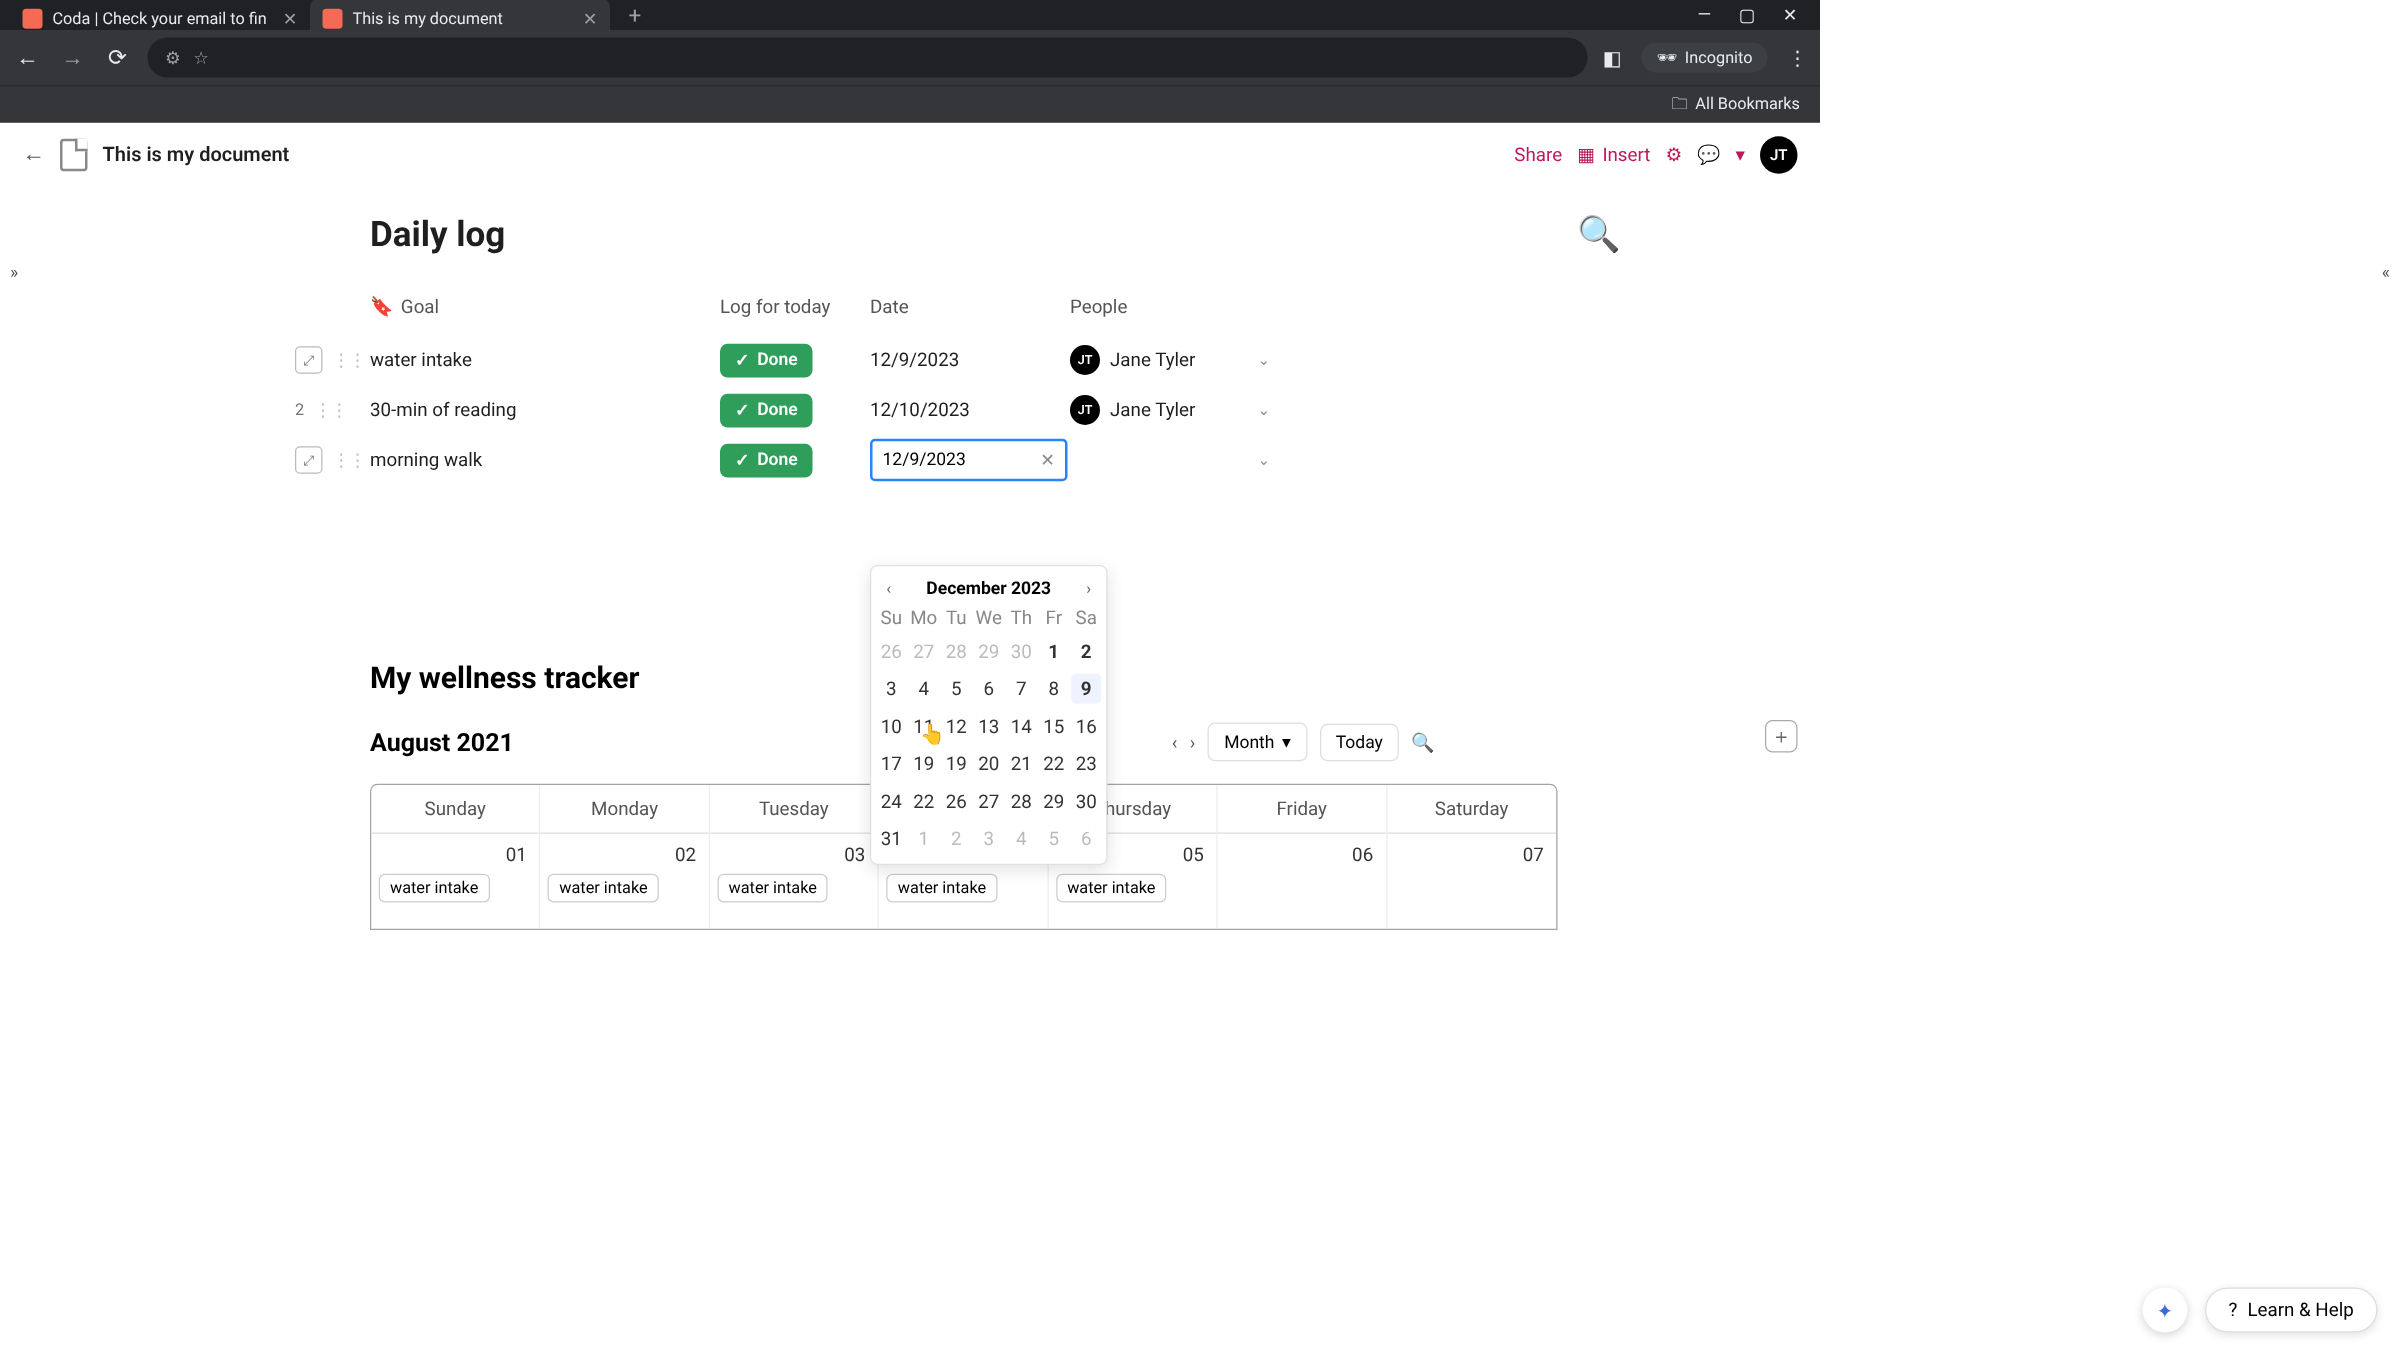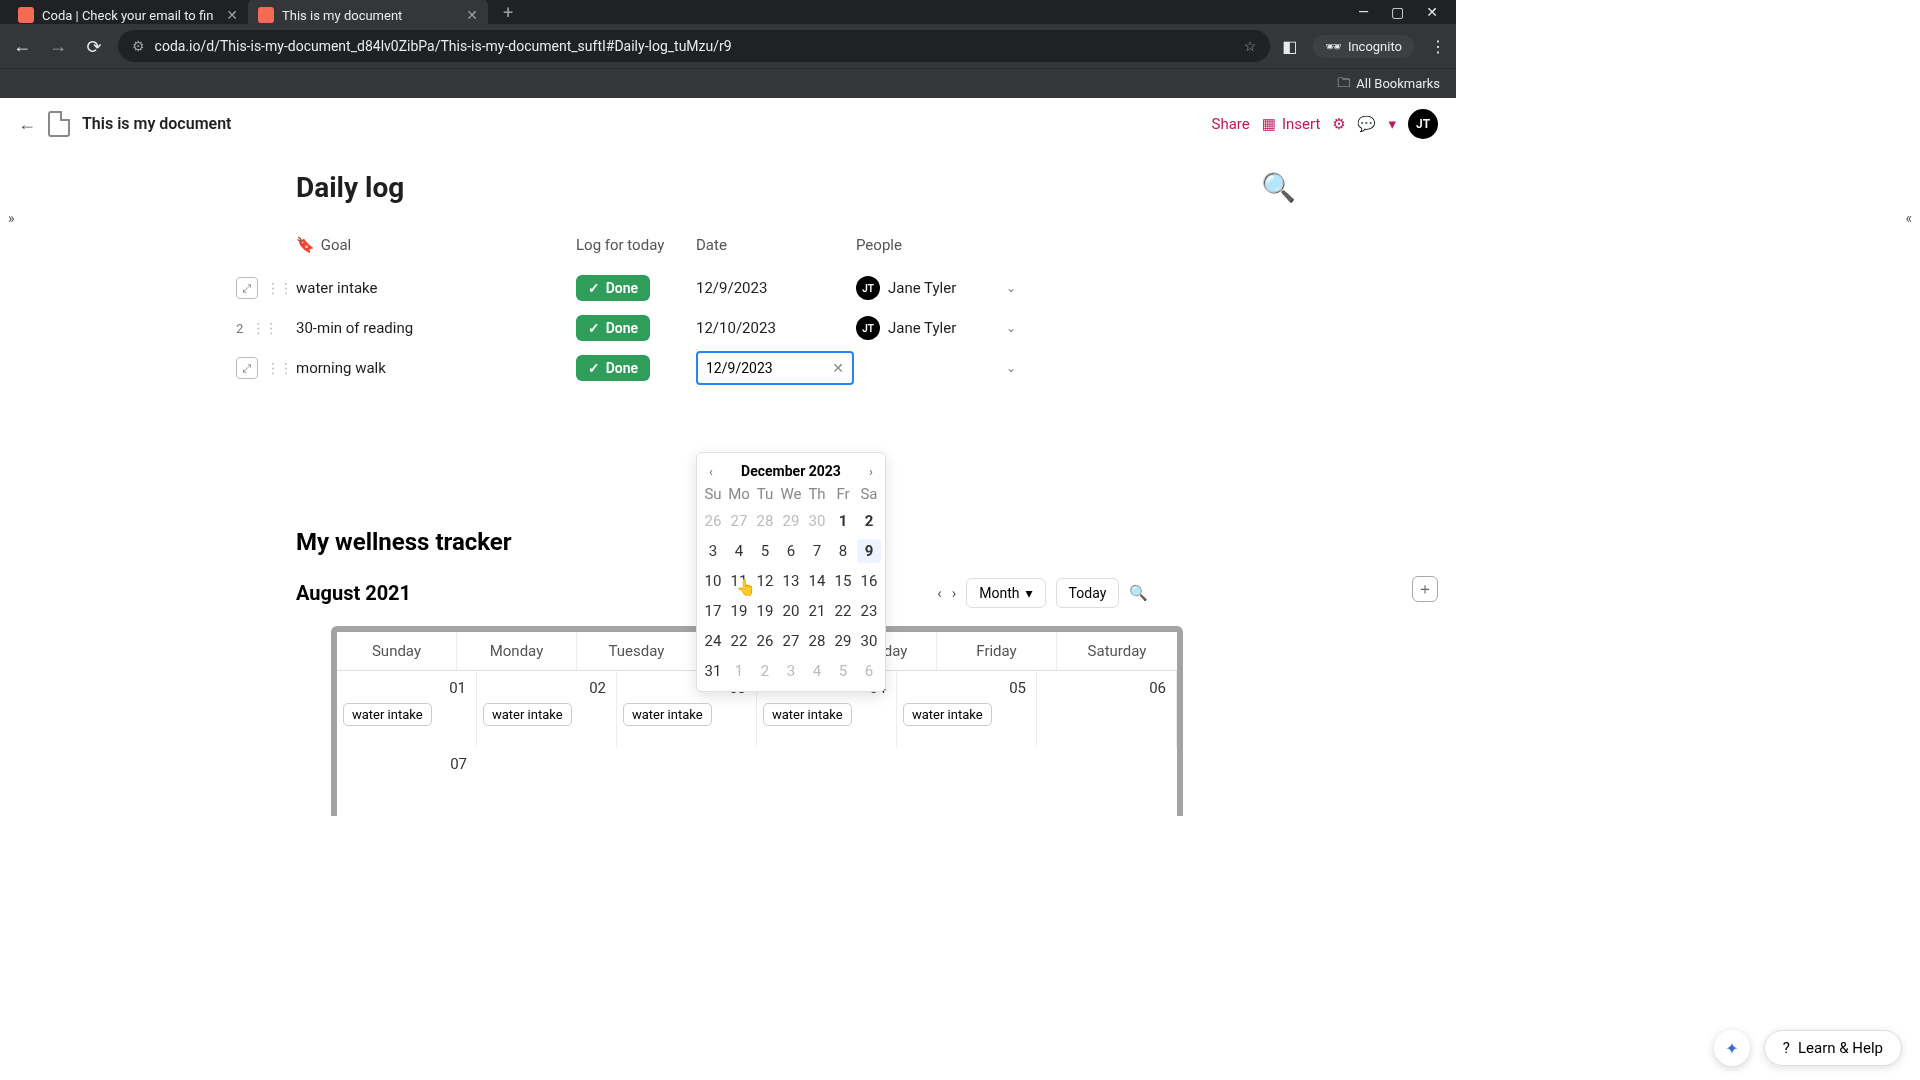--- a/index.html
+++ b/index.html
@@ -80,25 +80,25 @@
 
   
   .wellness { margin-top: 140px; }
   h2.section2 { font-size:24px; font-weight:700; margin-bottom:22px; }
   .month-row { display:flex; align-items:center; gap:14px; width:852px; }
   .month-name { font-size:20px; font-weight:700; }
   .month-ctrl { margin-left:auto; display:flex; align-items:center; gap:10px; }
   .ctrl-btn { border:1px solid #ddd; border-radius:6px; padding:6px 12px; font-size:14px; display:flex; align-items:center; gap:6px; }
   .ctrl-nav { color:#555; font-size:15px; }
 
-  .cal { width:852px; margin-top:18px; border:6px solid #a3a3a3; border-radius:6px 6px 0 0; overflow:hidden;margin-left:35px; }
+  .cal { width:950px; margin-top:18px; border:1px solid #a3a3a3; border-radius:6px 6px 0 0; overflow:hidden; }
   .cal-head { display:grid; grid-template-columns: repeat(7, 1fr); }
   .cal-head div { text-align:center; padding:10px 0; font-size:15px; color:#555; border-right:1px solid #eee; }
   .cal-head div:last-child { border-right:none; }
-  .cal-body { display:grid; grid-template-columns: repeat(6, 1fr); border-top:1px solid #ddd; }
+  .cal-body { display:grid; grid-template-columns: repeat(7, 1fr); border-top:1px solid #ddd; }
   .cal-cell { border-right:1px solid #eee; padding:4px 6px; min-height:76px; }
   .cal-cell:last-child { border-right:none; }
   .cal-date { text-align:right; font-size:15px; color:#333; padding:4px 4px 6px 0; }
   .chip { border:1px solid #ccc; border-radius:5px; padding:3px 8px; font-size:13px; width:fit-content; white-space:nowrap;}
 
   .add-float { position:absolute; right:18px; top:426px; width:26px; height:26px; border:1.5px solid #aaa; border-radius:6px; display:flex; align-items:center; justify-content:center; color:#666; font-size:16px; }
 
   .bottom-bar { position:fixed; bottom:14px; right:18px; display:flex; gap:14px; align-items:center; }
   .ai-btn { width:36px; height:36px; border-radius:50%; background:#fff; box-shadow:0 2px 8px rgba(0,0,0,0.18); display:flex; align-items:center; justify-content:center; color:#3b6bdb; font-size:16px; }
   .learn-btn { background:#fff; border:1px solid #ddd; box-shadow:0 2px 8px rgba(0,0,0,0.12); border-radius:22px; padding:8px 18px; font-size:15px; display:flex; align-items:center; gap:8px; }
@@ -124,21 +124,20 @@
       <span>▢</span>
       <span>✕</span>
     </div>
   </div>
   <div class="addr-bar">
     <span class="nav-ico active">←</span>
     <span class="nav-ico">→</span>
     <span class="nav-ico active">⟳</span>
     <div class="url-pill">
       <span>⚙</span>
-      <span class="url">coda.io/d/This-is-my-document_d84lv0ZibPa/This-is-my-document_suftI#Daily-log_tuMzu/r9</span>
       <span style="color:#9aa0a6">☆</span>
     </div>
     <div class="right-icons">
       <span>◧</span>
       <span class="incognito-pill">
         <span>🕶</span>
         <span>Incognito</span>
       </span>
       <span>⋮</span>
     </div>

